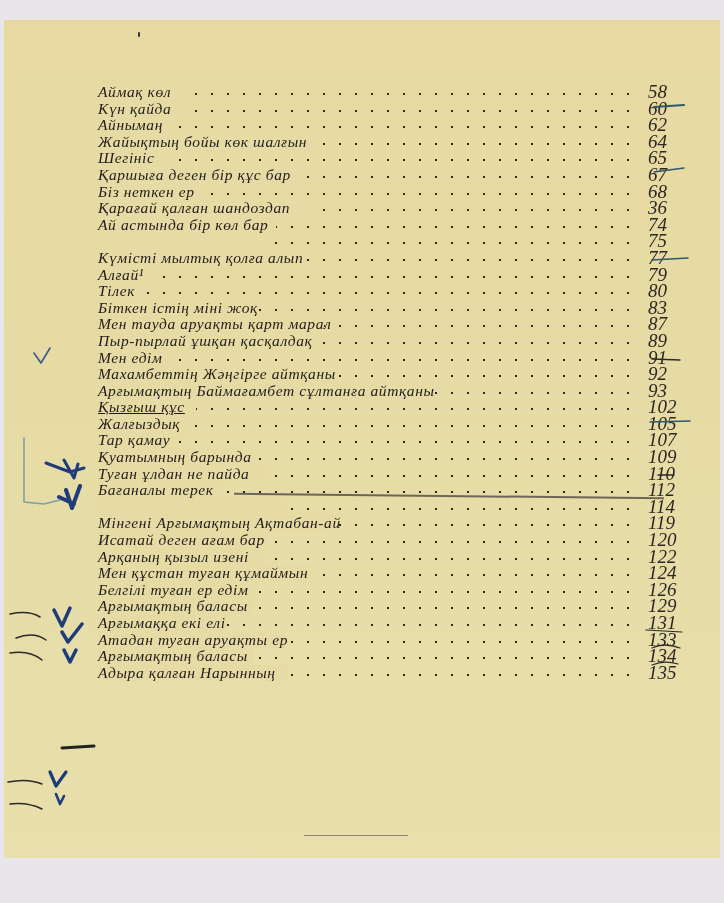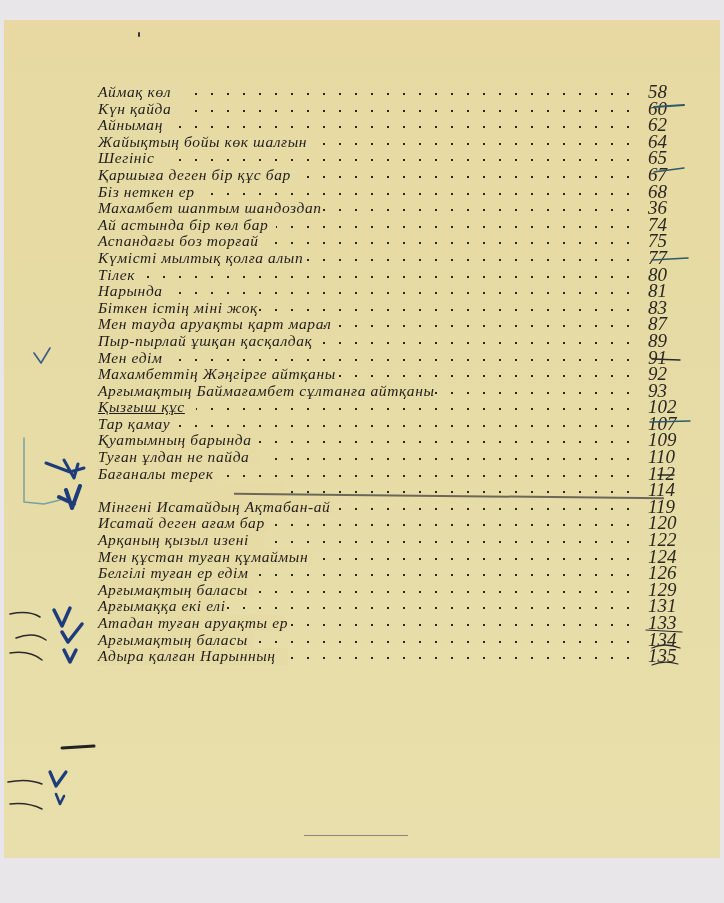--- a/index.html
+++ b/index.html
@@ -93,55 +93,54 @@
       </div>
       <div class="row">
         <span class="leader"></span>
         <span class="title-bg" style="width: 104px;"></span>
         <span class="title">Біз неткен ер</span>
         <span class="page-num">68</span>
       </div>
       <div class="row">
         <span class="leader"></span>
         <span class="title-bg" style="width: 211px;"></span>
-        <span class="title">Махамбет шаптым шандоздап</span>
+        <span class="title">Қарағай қалған шандоздап</span>
         <span class="page-num">36</span>
       </div>
       <div class="row">
         <span class="leader"></span>
         <span class="title-bg" style="width: 178px;"></span>
         <span class="title">Ай астында бір көл бар</span>
         <span class="page-num">74</span>
       </div>
       <div class="row">
         <span class="leader"></span>
         <span class="title-bg" style="width: 168px;"></span>
-        <span class="title">Аспандағы боз торғай</span>
         <span class="page-num">75</span>
       </div>
       <div class="row">
         <span class="leader"></span>
         <span class="title-bg" style="width: 209px;"></span>
         <span class="title">Күмісті мылтық қолға алып</span>
         <span class="page-num">77</span>
       </div>
       <div class="row">
         <span class="leader"></span>
+        <span class="title-bg" style="width: 59px;"></span>
+        <span class="title">Алғай¹</span>
+        <span class="page-num">79</span>
+      </div>
+      <div class="row">
+        <span class="leader"></span>
         <span class="title-bg" style="width: 49px;"></span>
         <span class="title">Тілек</span>
         <span class="page-num">80</span>
       </div>
       <div class="row">
         <span class="leader"></span>
-        <span class="title-bg" style="width: 74px;"></span>
-        <span class="title">Нарында</span>
-        <span class="page-num">81</span>
-      </div>
-      <div class="row">
-        <span class="leader"></span>
         <span class="title-bg" style="width: 159px;"></span>
         <span class="title">Біткен істің міні жоқ</span>
         <span class="page-num">83</span>
       </div>
       <div class="row">
         <span class="leader"></span>
         <span class="title-bg" style="width: 226px;"></span>
         <span class="title">Мен тауда аруақты қарт марал</span>
         <span class="page-num">87</span>
       </div>
@@ -170,20 +169,26 @@
         <span class="page-num">93</span>
       </div>
       <div class="row">
         <span class="leader"></span>
         <span class="title-bg" style="width: 98px;"></span>
         <span class="title underline">Қызғыш құс</span>
         <span class="page-num">102</span>
       </div>
       <div class="row">
         <span class="leader"></span>
+        <span class="title-bg" style="width: 92px;"></span>
+        <span class="title">Жалғыздық</span>
+        <span class="page-num">105</span>
+      </div>
+      <div class="row">
+        <span class="leader"></span>
         <span class="title-bg" style="width: 81px;"></span>
         <span class="title">Тар қамау</span>
         <span class="page-num">107</span>
       </div>
       <div class="row">
         <span class="leader"></span>
         <span class="title-bg" style="width: 158px;"></span>
         <span class="title">Қуатымның барында</span>
         <span class="page-num">109</span>
       </div>
@@ -200,21 +205,21 @@
         <span class="page-num">112</span>
       </div>
       <div class="row">
         <span class="leader"></span>
         <span class="title-bg" style="width: 187px;"></span>
         <span class="page-num">114</span>
       </div>
       <div class="row">
         <span class="leader"></span>
         <span class="title-bg" style="width: 236px;"></span>
-        <span class="title">Мінгені Исатайдың Ақтабан-ай</span>
+        <span class="title">Мінгені Арғымақтың Ақтабан-ай</span>
         <span class="page-num">119</span>
       </div>
       <div class="row">
         <span class="leader"></span>
         <span class="title-bg" style="width: 170px;"></span>
         <span class="title">Исатай деген ағам бар</span>
         <span class="page-num">120</span>
       </div>
       <div class="row">
         <span class="leader"></span>

